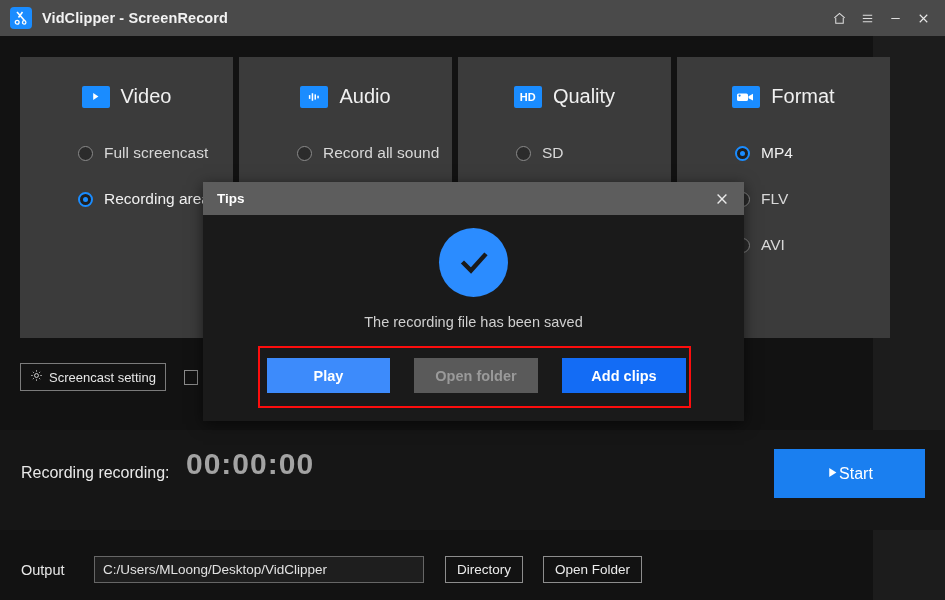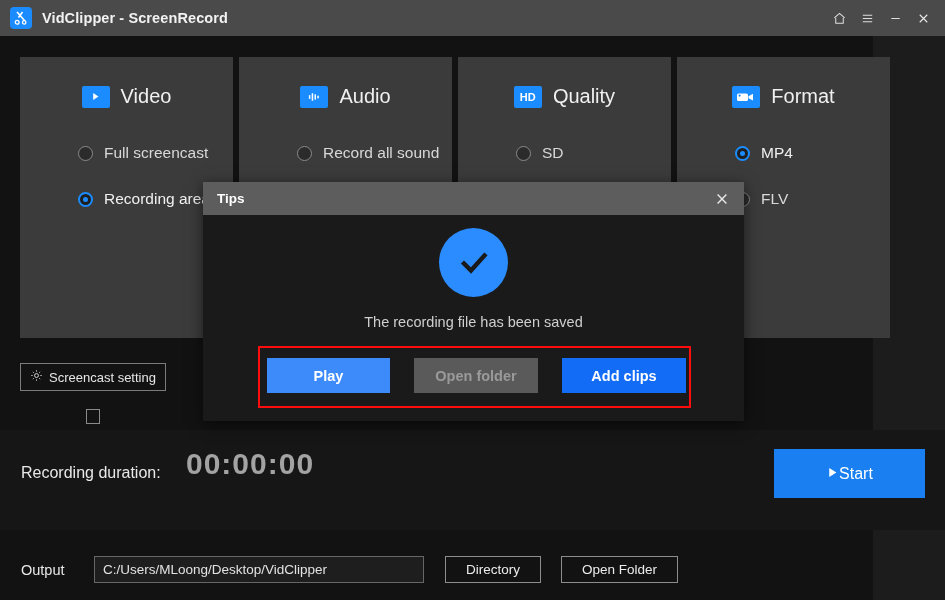--- a/index.html
+++ b/index.html
@@ -84,21 +84,21 @@
   .radio.on::after {
     content:''; position: absolute; left: 3px; top: 3px;
     width: 5px; height: 5px; border-radius: 50%; background: #1a8cff;
   }
   .opt-label { color: #d8d8d8; font-size: 15.5px; }
   .opt-label.bright { color: #f0f0f0; }
 
   
   .settings-row {
     position: absolute; left: 20px; top: 363px;
-    display: flex; align-items: center; gap: 18px; flex-direction: column;
+    display: flex; align-items: center; gap: 18px;
   }
   .ghost-btn {
     border: 1px solid #7b7b7b; background: transparent;
     color: #e6e6e6; font-size: 13px;
     padding: 5px 9px; display: flex; align-items: center; gap: 6px;
     font-family: "Liberation Sans", sans-serif;
   }
   .checkbox {
     width: 14px; height: 15px;
     border: 1px solid #8a8a8a; background: transparent;
@@ -134,21 +134,21 @@
   }
   .out-label { color: #e8e8e8; font-size: 14.5px; width: 73px; }
   .out-input {
     width: 330px; height: 27px;
     background: #1e1e1e; border: 1px solid #666;
     color: #e2e2e2; font-size: 13.5px; padding: 0 8px;
     font-family: "Liberation Sans", sans-serif;
   }
   .out-btn {
     height: 27px; border: 1px solid #8d8d8d; background: transparent;
-    color: #ececec; font-size: 13.5px; padding: 0 20px;
+    color: #ececec; font-size: 13.5px; padding: 0 11px;
     font-family: "Liberation Sans", sans-serif;
   }
   .gap-a { width: 21px; } .gap-b { width: 20px; }
 
   
   .dialog {
     position: absolute; left: 203px; top: 182px;
     width: 541px; height: 239px;
     background: #1a1a1a;
     box-shadow: 0 3px 14px rgba(0,0,0,.55);
@@ -303,39 +303,43 @@
       </div>
       <div class="opts">
         <div class="opt">
           <span class="radio on"></span>
           <span class="opt-label bright">MP4</span>
         </div>
         <div class="opt">
           <span class="radio"></span>
           <span class="opt-label">FLV</span>
         </div>
+        <div class="opt">
+          <span class="radio"></span>
+          <span class="opt-label">AVI</span>
+        </div>
       </div>
     </div>
   </div>
 
   <div class="settings-row">
     <button class="ghost-btn">
       <span>
         <svg width="13" height="13" viewBox="0 0 16 16">
           <circle cx="8" cy="8" r="2.4" stroke="#e6e6e6" stroke-width="1.1" fill="none"></circle>
           <path d="M8 1.6 L8 3.2 M8 12.8 L8 14.4 M1.6 8 L3.2 8 M12.8 8 L14.4 8 M3.5 3.5 L4.6 4.6 M11.4 11.4 L12.5 12.5 M12.5 3.5 L11.4 4.6 M4.6 11.4 L3.5 12.5" stroke="#e6e6e6" stroke-width="1.1"></path>
         </svg>
       </span>
       <span>Screencast setting</span>
     </button>
     <span class="checkbox"></span>
   </div>
 
   <div class="duration-band"></div>
-  <div class="dur-label">Recording duration:</div>
+  <div class="dur-label">Recording recording:</div>
   <div class="dur-value">00:00:00</div>
   <button class="start-btn">
     <span>
       <svg width="13" height="13" viewBox="0 0 12 12">
         <path d="M3 1.8 L9.6 6 L3 10.2 Z" fill="#ffffff"></path>
       </svg>
     </span>
     <span>Start</span>
   </button>
 

